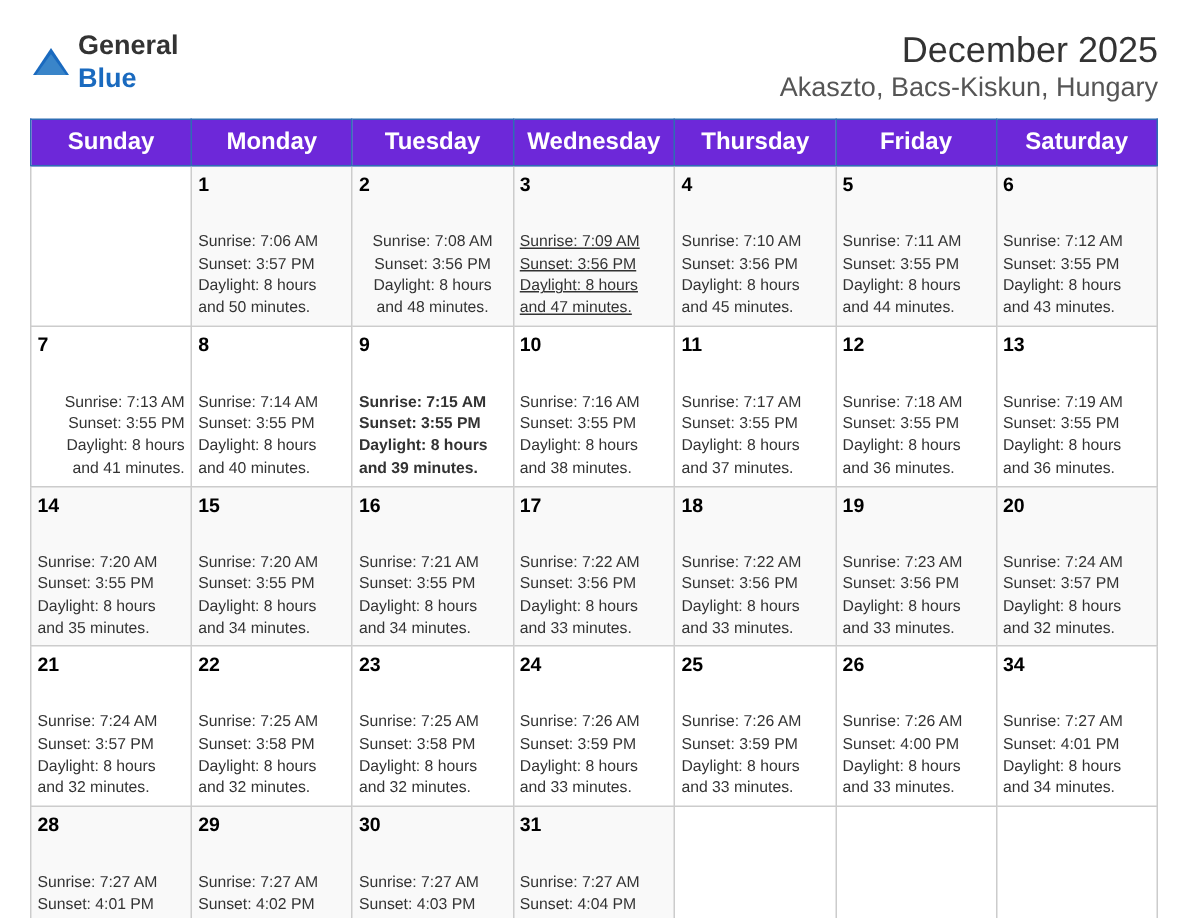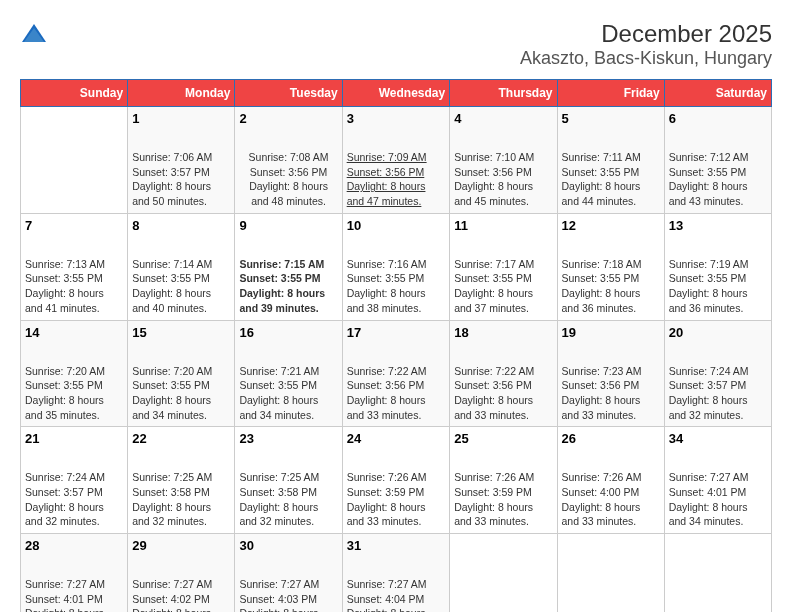--- a/index.html
+++ b/index.html
@@ -43,26 +43,26 @@
     .location {
       font-size: 18px;
       color: #555;
     }
     table {
       width: 100%;
       border-collapse: collapse;
       font-size: 11px;
     }
     thead tr th {
-      background-color: #ef4444;
+      background-color: #6d28d9;
       color: #fff;
       padding: 6px 4px;
-      text-align: right;
+      text-align: center;
       font-weight: bold;
-      font-size: 12px;
+      font-size: 16px;
       border: 1px solid #2e6db4;
     }
     tbody tr td {
       border: 1px solid #ccc;
       vertical-align: top;
       padding: 4px;
       width: 108px;
       min-height: 80px;
       background: #fff;
     }
@@ -88,20 +88,24 @@
   </style>
 </head>
 <body>
 
 <div class="header">
   <div class="logo">
     <svg class="logo-icon" viewBox="0 0 28 28">
       <polygon points="14,4 26,22 2,22" fill="#1a6abf"></polygon>
       <polygon points="14,8 24,22 4,22" fill="#5a9fd4" opacity="0.5"></polygon>
     </svg>
+    <div class="logo-text">
+      <span class="logo-general">General</span><br>
+      <span class="logo-blue">Blue</span>
+    </div>
   </div>
   <div class="title-section">
     <div class="month-title">December 2025</div>
     <div class="location">Akaszto, Bacs-Kiskun, Hungary</div>
   </div>
 </div>
 
 <table>
   <thead>
     <tr id="thead-row">
@@ -156,21 +160,21 @@
           <div class="day-number">6</div>
           <div class="day-info" style="white-space: pre-line;">Sunrise: 7:12 AM
 Sunset: 3:55 PM
 Daylight: 8 hours
 and 43 minutes.</div>
         </td>
       </tr>
       <tr>
         <td>
           <div class="day-number">7</div>
-          <div class="day-info" style="white-space: pre-line;">Sunrise: 7:13 AM
+          <div class="day-info" style="white-space: pre-line; text-align: right;">Sunrise: 7:13 AM
 Sunset: 3:55 PM
 Daylight: 8 hours
 and 41 minutes.</div>
         </td>
         <td>
           <div class="day-number">8</div>
           <div class="day-info" style="white-space: pre-line;">Sunrise: 7:14 AM
 Sunset: 3:55 PM
 Daylight: 8 hours
 and 40 minutes.</div>

